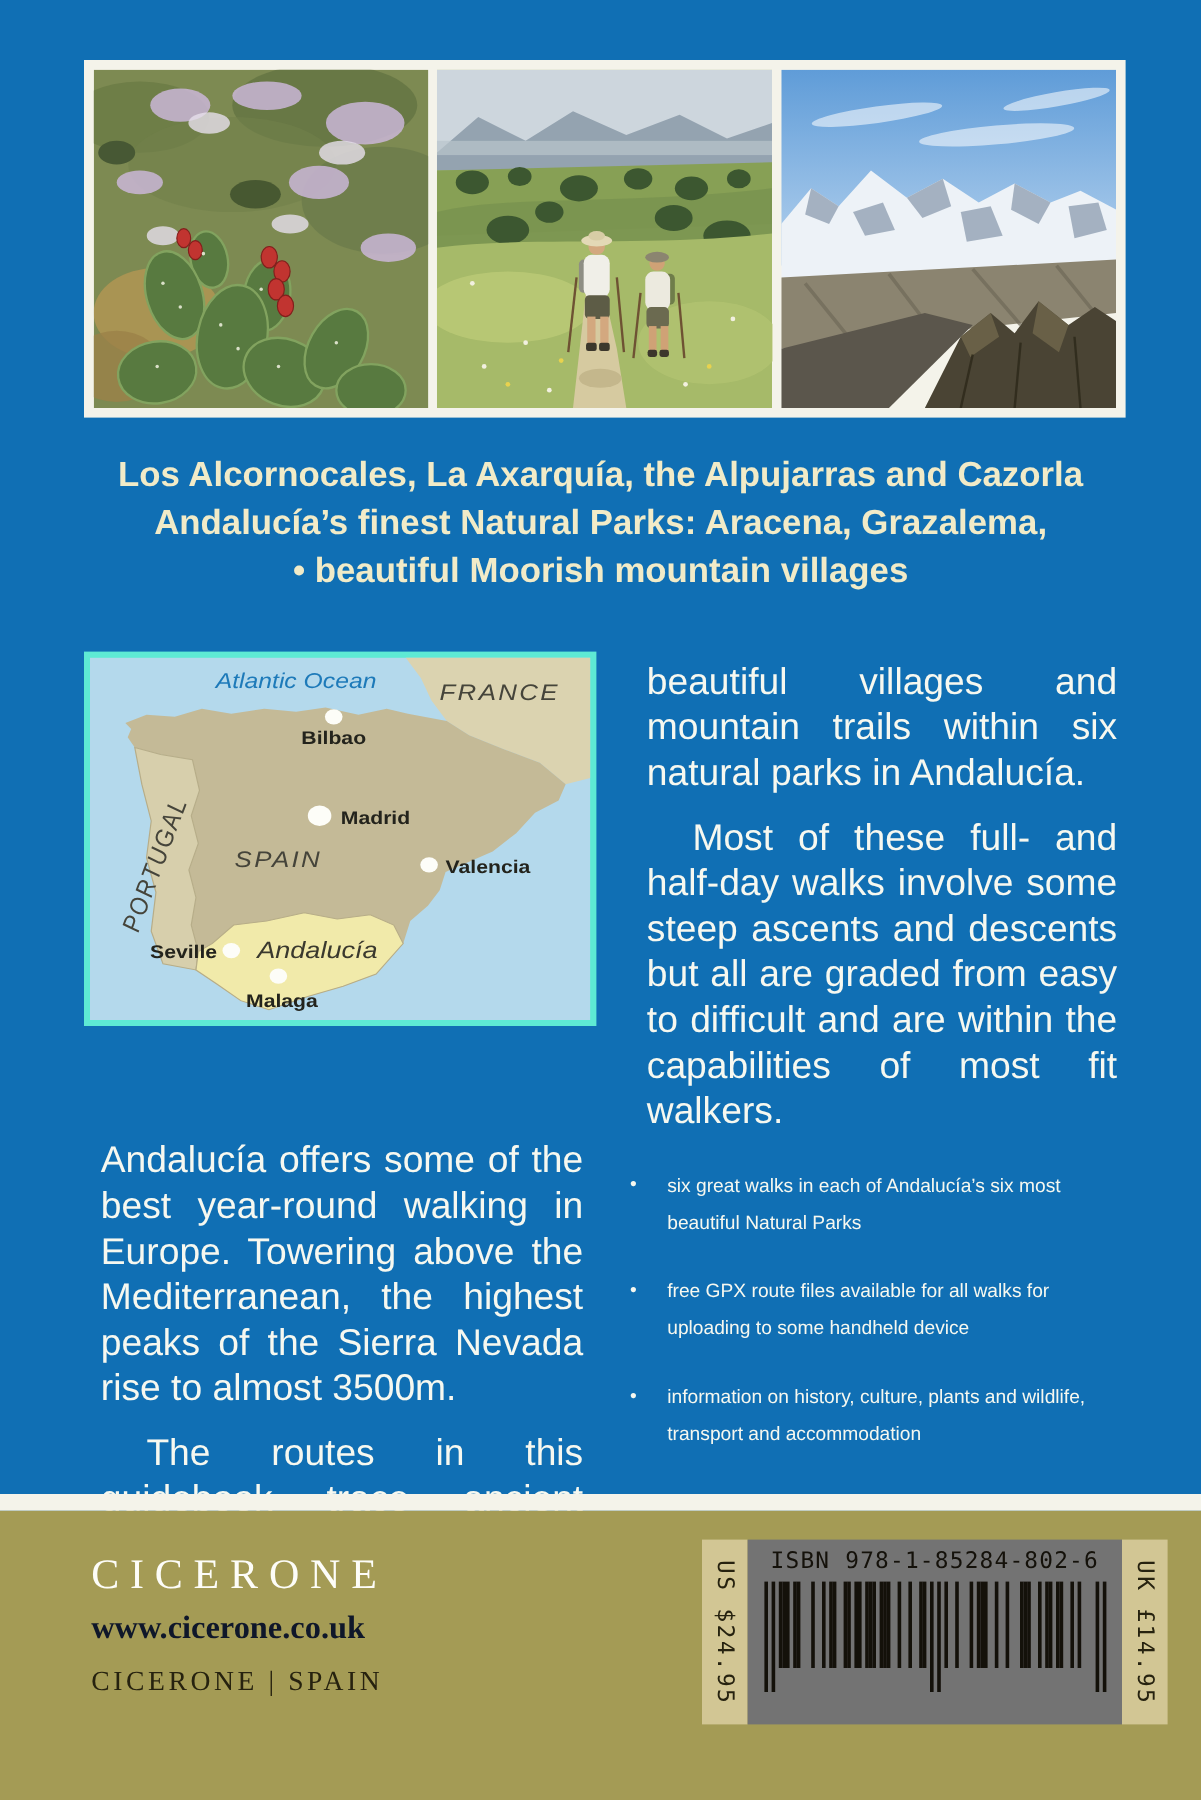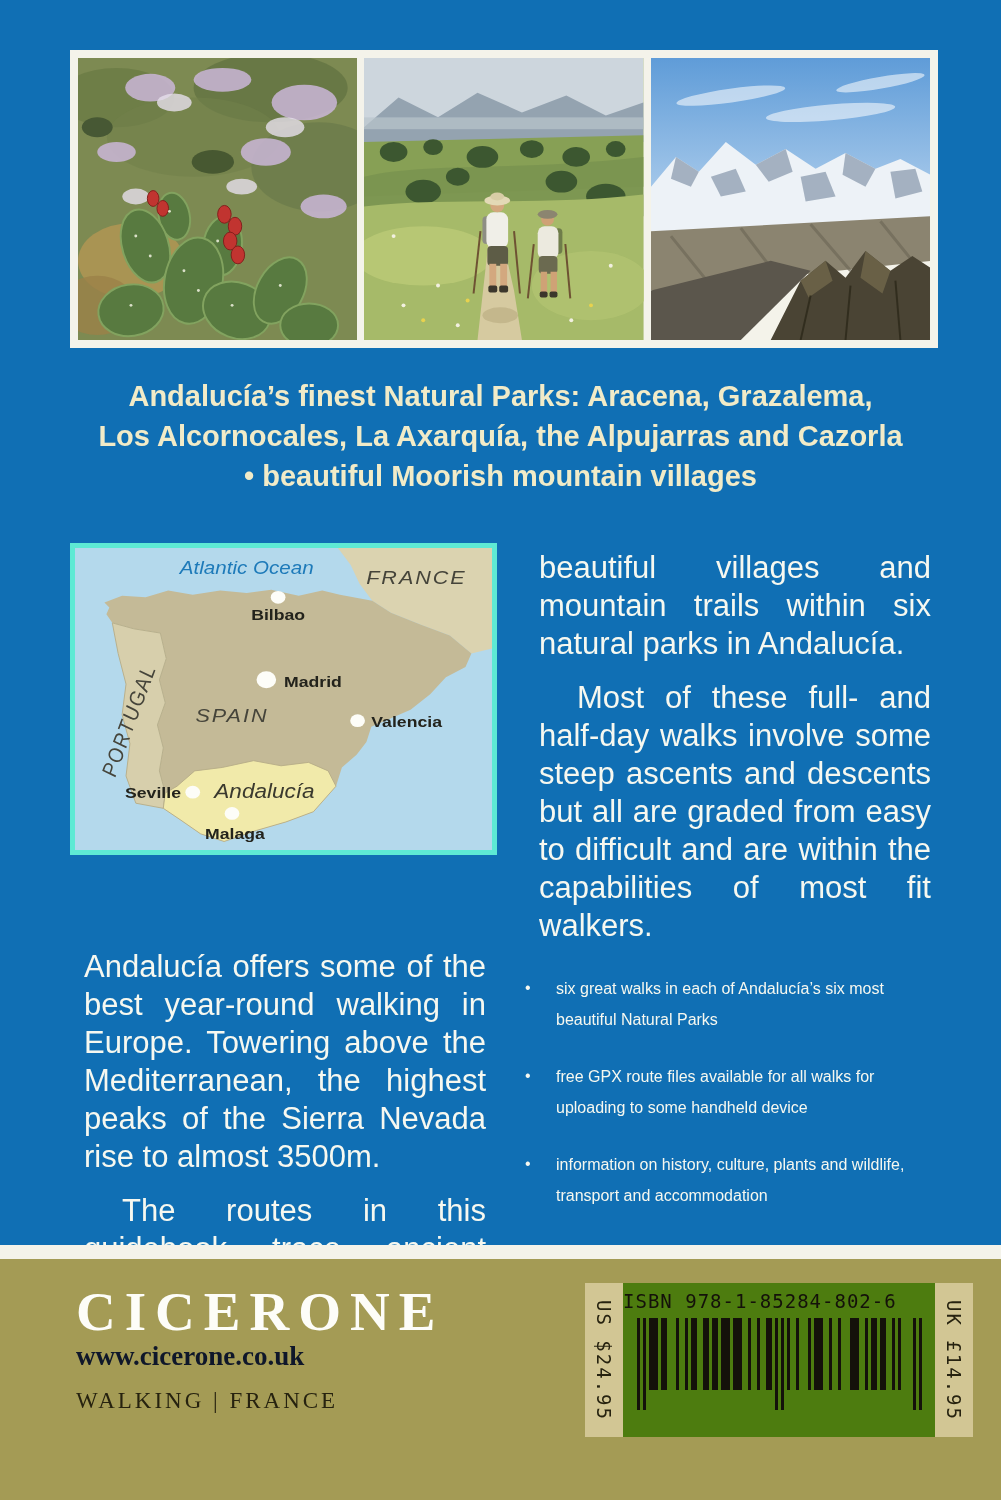--- a/index.html
+++ b/index.html
@@ -38,31 +38,31 @@
   .para.indent{text-indent:38px;}
   .bullets{margin:28px 0 0;padding:0;list-style:none;color:var(--body-text);}
   .bullets li{position:relative;padding-left:33px;font-size:16px;line-height:31px;
     margin-bottom:26px;text-align:left;}
   .bullets li::before{content:"\2022";position:absolute;left:2px;top:-1px;}
 
   
   .white-stripe{position:absolute;left:0;top:1245px;width:100%;height:14px;background:#f4f3ea;}
   .footer-band{position:absolute;left:0;top:1259px;width:100%;height:241px;background:var(--band-olive);}
   .publisher{position:absolute;left:76px;top:30px;}
-  .logo{font-family:"Liberation Serif",serif;font-weight:bold;font-size:55px;line-height:46px;
+  .logo{font-family:"Liberation Serif",serif;font-weight:normal;font-size:35px;line-height:46px;
     color:#fdfdf8;letter-spacing:9px;}
   .website{margin-top:6px;font-family:"Liberation Serif",serif;font-weight:bold;
     font-size:27px;color:#0f172a;}
   .category{margin-top:16px;font-family:"Liberation Serif",serif;font-size:23px;
     letter-spacing:3px;color:#26220f;}
   .barcode-block{position:absolute;left:585px;top:24px;display:flex;height:154px;}
   .flap{width:38px;background:var(--flap-tan);font-family:"DejaVu Sans Mono",monospace;
     font-size:19px;color:#26220f;writing-mode:vertical-rl;display:flex;align-items:center;
     justify-content:center;letter-spacing:2px;}
-  .barcode-center{width:312px;background:#4d7c0f;text-align:left;box-sizing:border-box;padding-top:7px;}
+  .barcode-center{width:312px;background:#737373;text-align:center;box-sizing:border-box;padding-top:7px;}
   .isbn{font-family:"DejaVu Sans Mono",monospace;font-size:19px;letter-spacing:1px;color:#14110a;}
   .bars{margin-top:6px;height:94px;display:flex;justify-content:center;align-items:flex-start;}
   .module{width:3px;height:72px;}
   .module.bar{background:#14110a;}
   .module.tall{height:92px;}
   .digits{font-family:"DejaVu Sans Mono",monospace;font-size:21px;letter-spacing:4px;
     color:#14110a;margin-top:-21px;}
 </style>
 </head>
 <body>
@@ -236,22 +236,22 @@
         <g stroke="#2c2819" stroke-width="2" opacity="0.8">
           <line x1="160" y1="240" x2="150" y2="285"></line>
             <line x1="200" y1="230" x2="195" y2="285"></line>
           <line x1="245" y1="225" x2="250" y2="285"></line>
         </g>
       </svg>
     </div>
   </div>
 
   <div class="headline">
+    <div>Los Alcornocales, La Axarquía, the Alpujarras and Cazorla</div>
     <div>Andalucía’s finest Natural Parks: Aracena, Grazalema,</div>
-    <div>Los Alcornocales, La Axarquía, the Alpujarras and Cazorla</div>
     <div>• beautiful Moorish mountain villages</div>
   </div>
 
   <div class="map-box">
     <svg viewBox="0 0 425 355" preserveAspectRatio="none">
       <rect width="425" height="355" style="fill:var(--map-sea,#b4d9ec)"></rect>
       <path d="M268,0 L425,0 L425,118 L404,124 L382,103 L352,90 L322,76 L303,62 L290,42 L281,20 Z" style="fill:var(--map-france,#dbd3b0)"></path>
       <path d="M30,64 L48,56 L72,58 L95,50 L120,55 L148,50 L175,53 L200,49 L228,56 L252,50 L270,55 L303,62
                L322,76 L352,90 L382,103 L404,124 L398,140 L378,152 L362,172 L342,190 L322,200 L302,210
                L297,228 L287,243 L272,258 L266,280 L243,310 L215,322 L185,332 L152,345 L128,336 L108,320
@@ -294,21 +294,21 @@
       <li>free GPX route files available for all walks for uploading to some handheld device</li>
       <li>information on history, culture, plants and wildlife, transport and accommodation</li>
     </ul>
   </div>
 
   <div class="white-stripe"></div>
   <div class="footer-band">
     <div class="publisher">
       <div class="logo">CICERONE</div>
       <div class="website">www.cicerone.co.uk</div>
-      <div class="category">WALKING | FRANCE</div>
+      <div class="category">CICERONE | SPAIN</div>
     </div>
     <div class="barcode-block">
       <div class="flap">US $24.95</div>
       <div class="barcode-center">
         <div class="isbn">ISBN 978-1-85284-802-6</div>
         <div class="bars">
             <div class="module bar tall"></div>
             <div class="module tall"></div>
             <div class="module bar tall"></div>
             <div class="module"></div>

